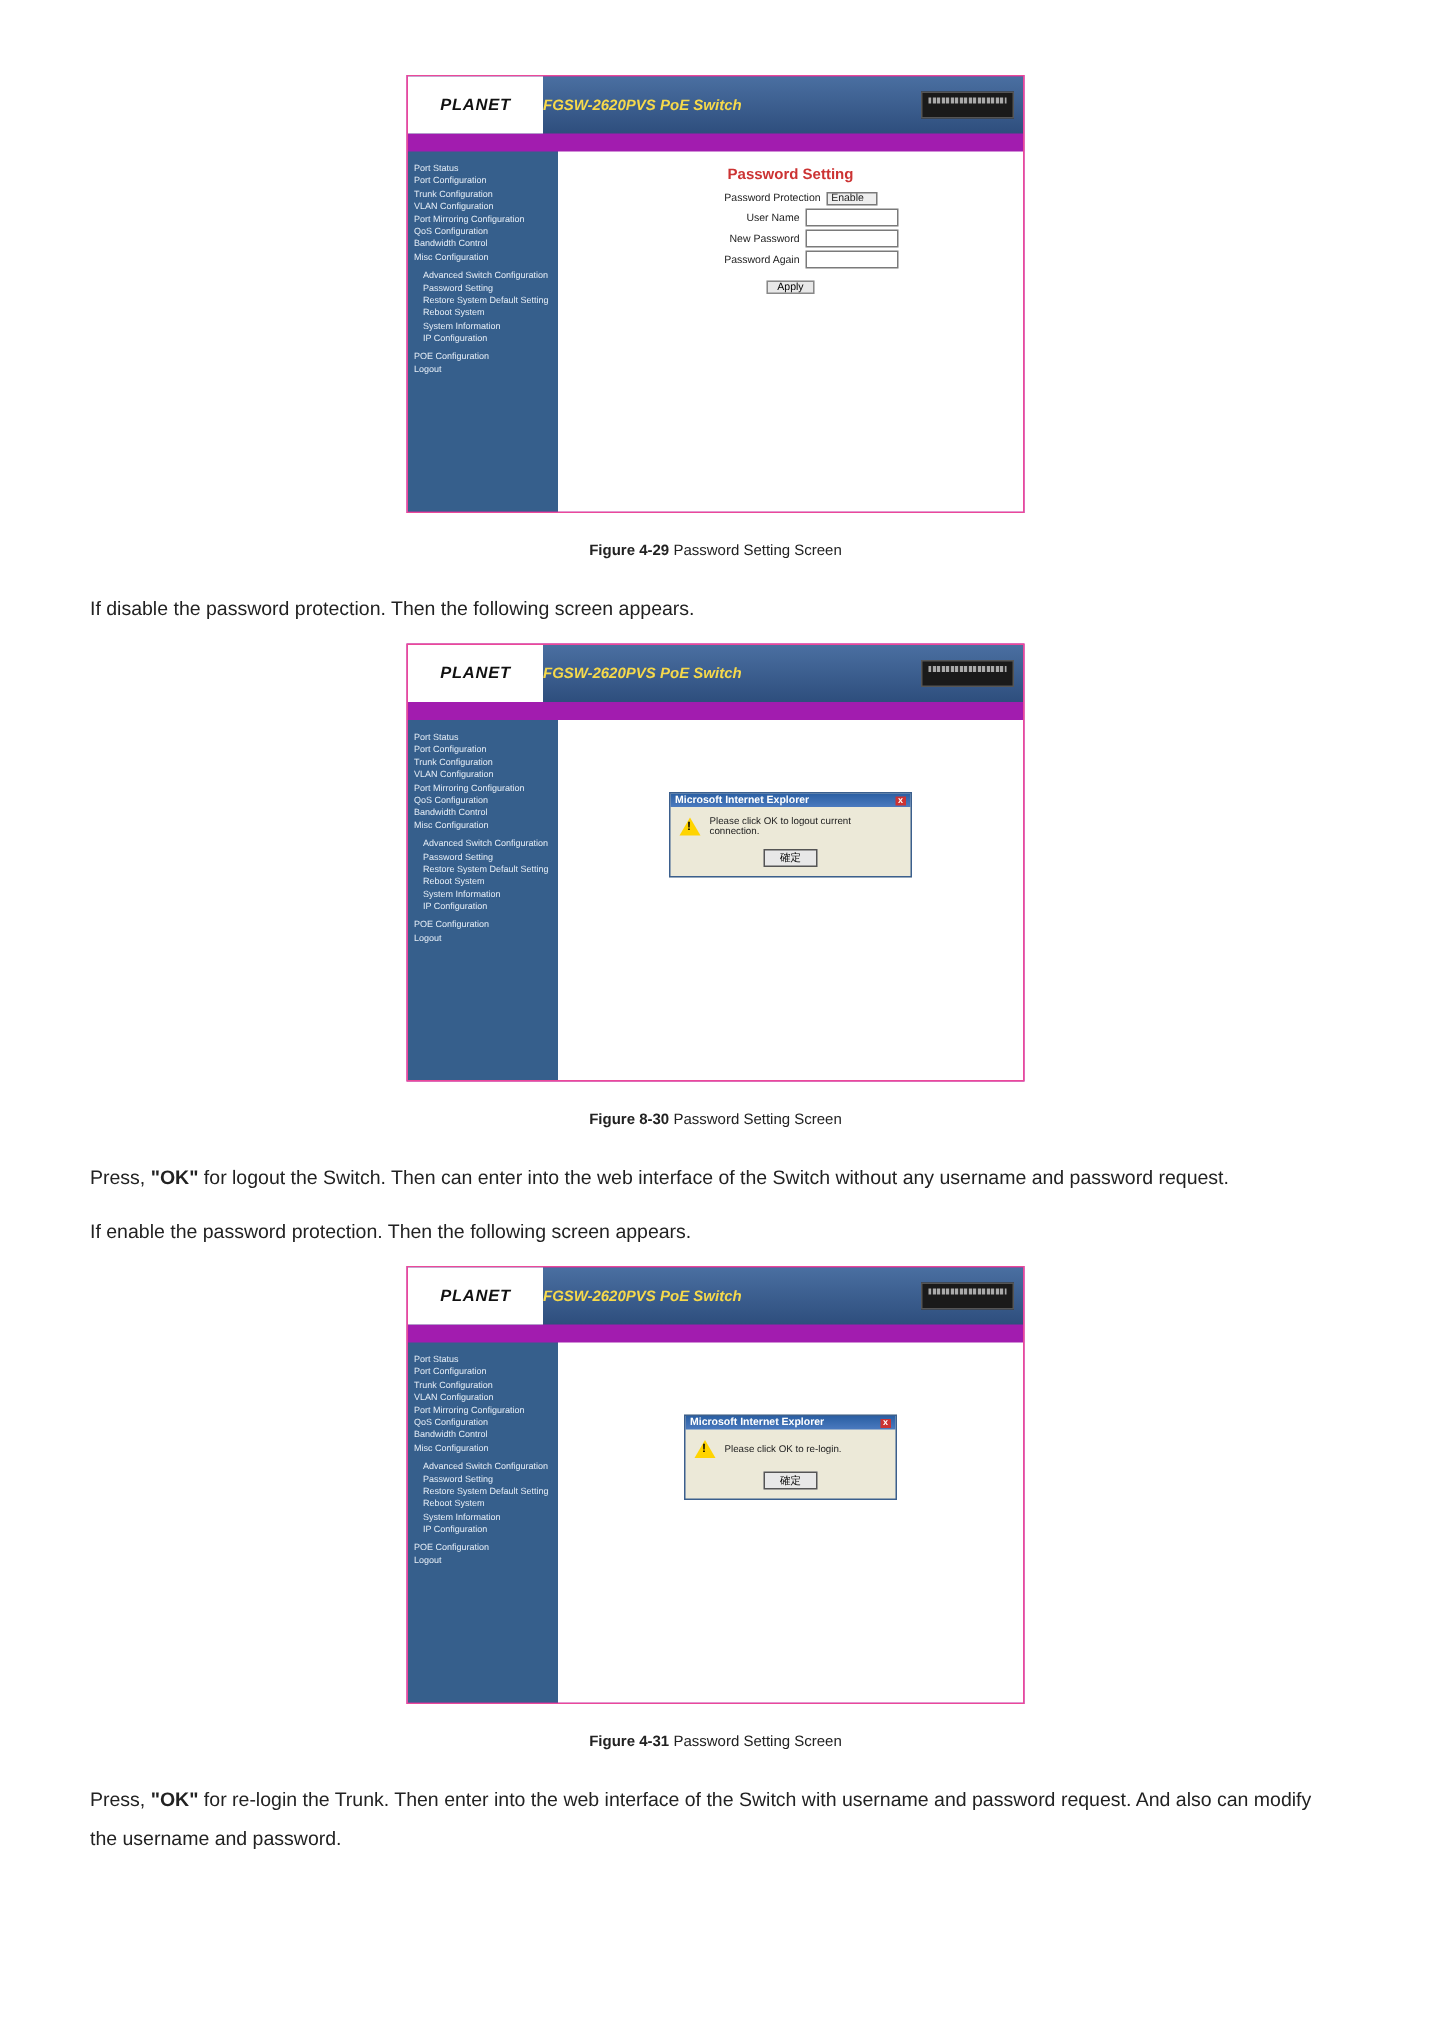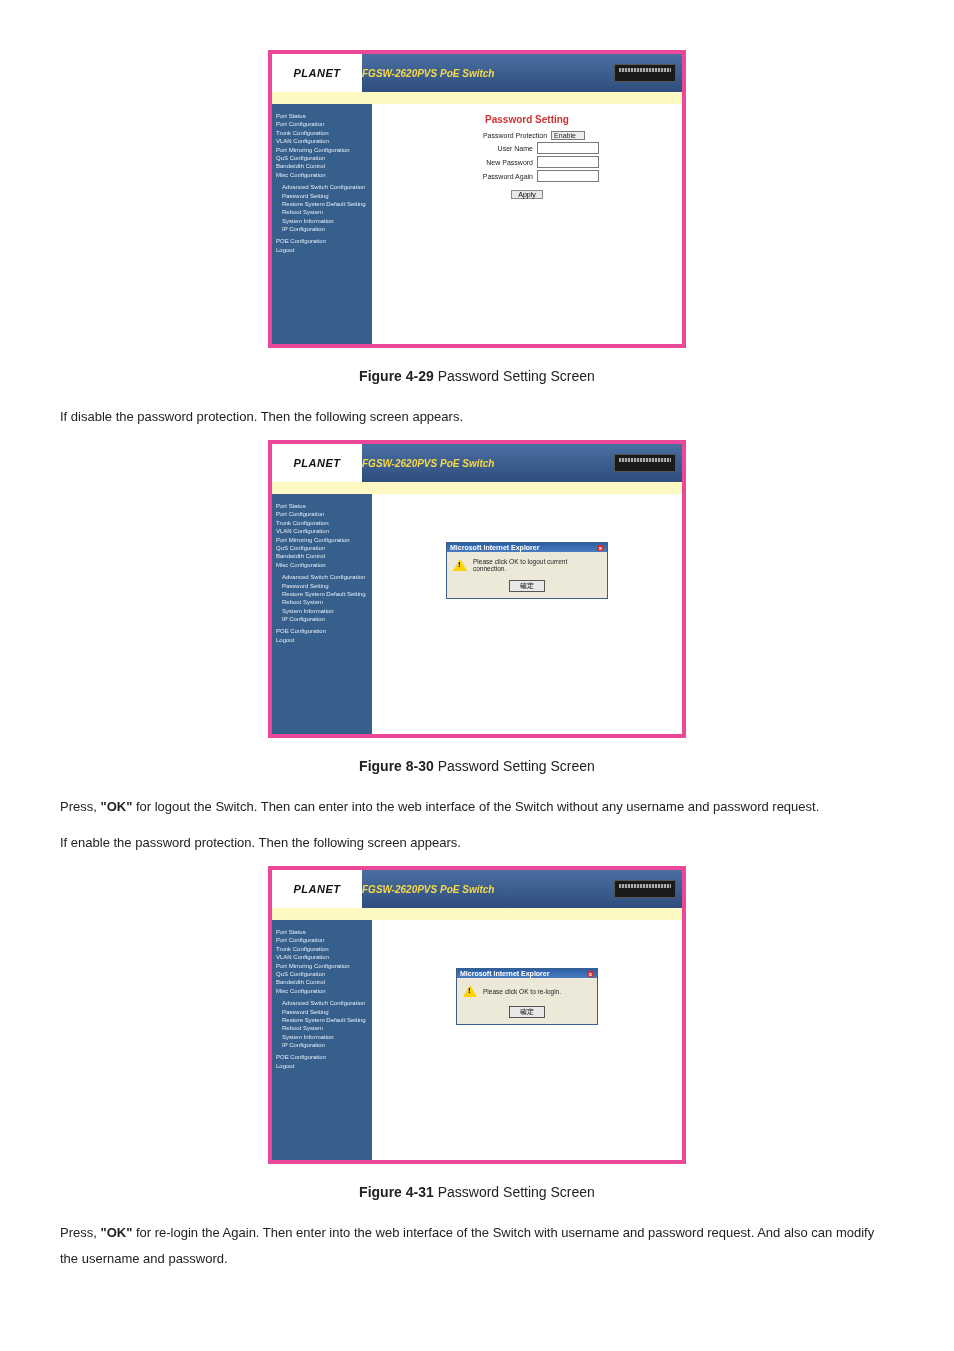--- a/index.html
+++ b/index.html
@@ -10,24 +10,24 @@
     color: #222;
     background: #fff;
     width: 834px;
   }
   .figure-block {
     text-align: center;
     margin: 10px 0 20px 0;
   }
   .screenshot {
     display: inline-block;
-    border: 4px solid #ec4899;
+    border: 1px solid #ec4899;
     width: 410px;
     text-align: left;
-    background: #fef9c3;
+    background: #a21caf;
   }
   .ss-header {
     display: flex;
     align-items: center;
     height: 38px;
     background: linear-gradient(#4a6fa1, #2e4e7d);
     position: relative;
   }
   .ss-logo {
     background: #fff;
@@ -194,21 +194,21 @@
     display: block;
     margin: 2px auto 6px auto;
     border: 1px solid #555;
     background: #e8e8e8;
     padding: 0 10px;
     font-size: 7px;
   }
   .caption {
     text-align: center;
     margin: 12px 0 20px 0;
-    font-size: 14px;
+    font-size: 10px;
   }
   .caption b { font-weight: bold; }
   p.para {
     margin: 10px 0;
     line-height: 2;
     font-size: 13px;
   }
 </style>
 </head>
 <body>
@@ -369,14 +369,14 @@
         </div>
       </div>
     </div>
   </div>
 </div>
 <div class="caption">
   <b>Figure 4-31</b><span> Password Setting Screen</span>
 </div>
 
 <p class="para">
-  <span>Press, </span><b>"OK"</b><span> for re-login the Again. Then enter into the web interface of the Switch with username and password request. And also can modify the username and password.</span>
+  <span>Press, </span><b>"OK"</b><span> for re-login the Trunk. Then enter into the web interface of the Switch with username and password request. And also can modify the username and password.</span>
 </p>
 
 </body></html>

